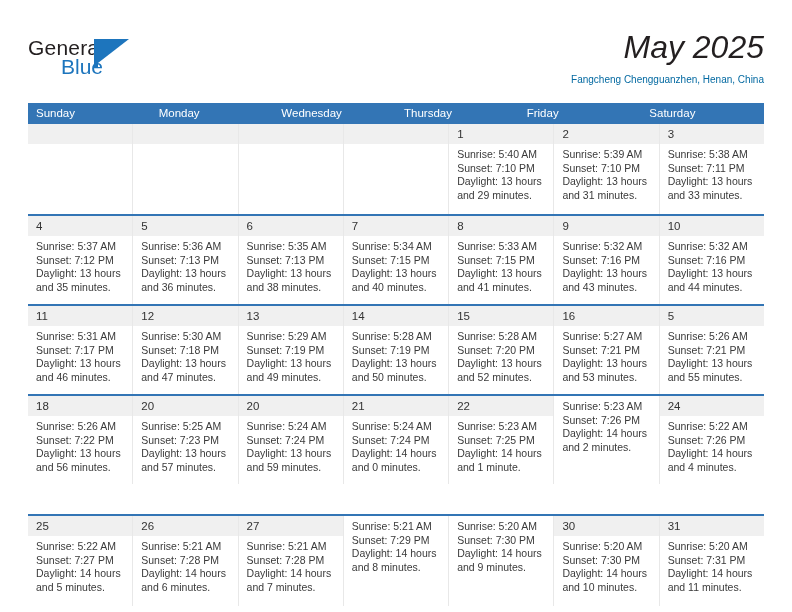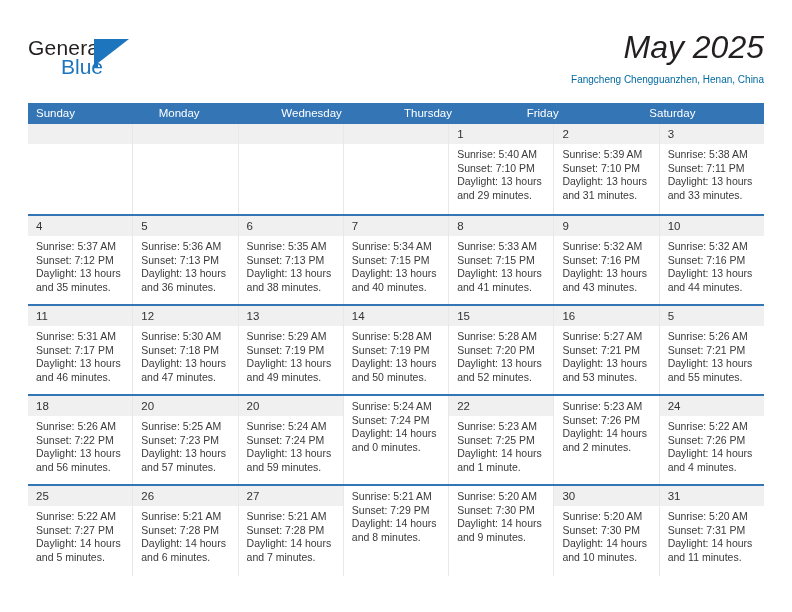--- a/index.html
+++ b/index.html
@@ -122,21 +122,21 @@
     overflow: hidden;
   }
 
   .week {
     display: flex;
     border-top: 2px solid #3375b5;
     height: 90px;
     box-sizing: border-box;
   }
   .week.first { border-top: none; }
-  .week.last { height: 92px; }
+  .week.last { height: 92px; margin-top: 30px; }
 
   .day {
     flex: 1 1 0;
     box-sizing: border-box;
     border-right: 1px solid #e8e8e8;
     position: relative;
     overflow: hidden;
   }
   .day:last-child { border-right: none; }
 
@@ -394,20 +394,21 @@
           <div class="day">
             <div class="numband"><span class="num">20</span></div>
             <div class="body">
               <div class="line">Sunrise: 5:24 AM</div>
               <div class="line">Sunset: 7:24 PM</div>
               <div class="line">Daylight: 13 hours</div>
               <div class="line">and 59 minutes.</div>
             </div>
           </div>
           <div class="day">
+            <div class="numband"><span class="num">21</span></div>
             <div class="body">
               <div class="line">Sunrise: 5:24 AM</div>
               <div class="line">Sunset: 7:24 PM</div>
               <div class="line">Daylight: 14 hours</div>
               <div class="line">and 0 minutes.</div>
             </div>
           </div>
           <div class="day">
             <div class="numband"><span class="num">22</span></div>
             <div class="body">

